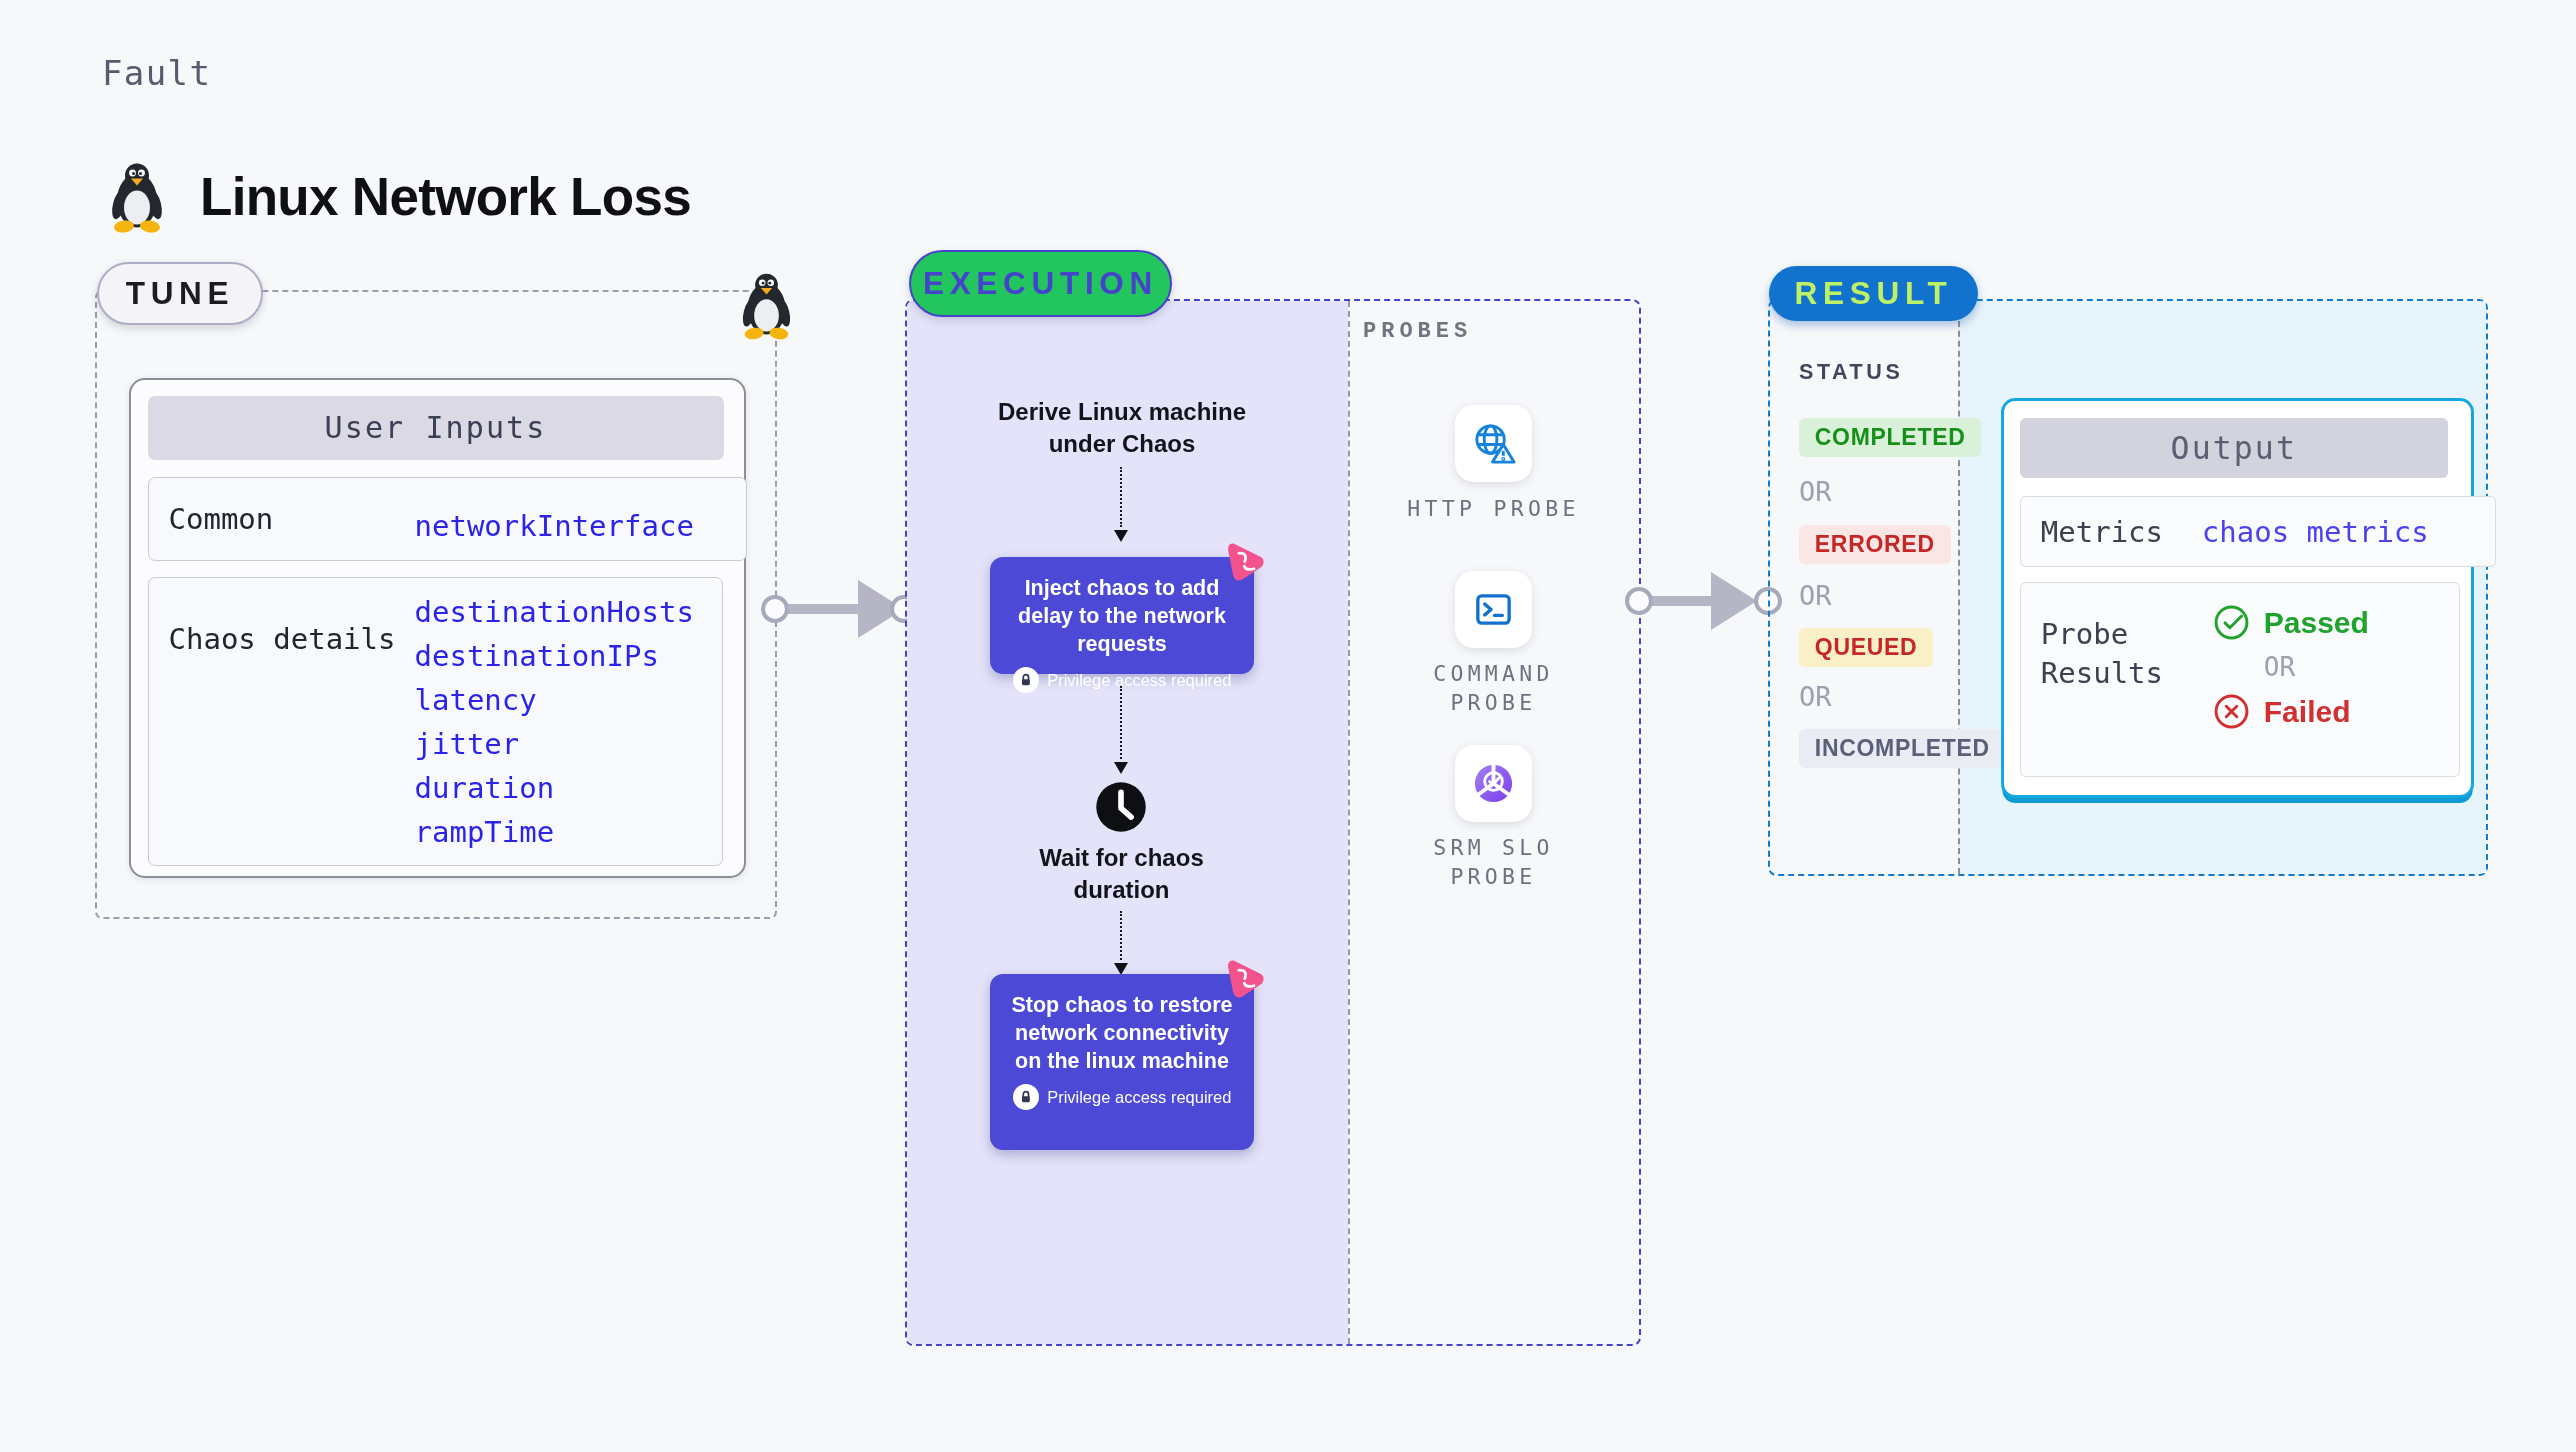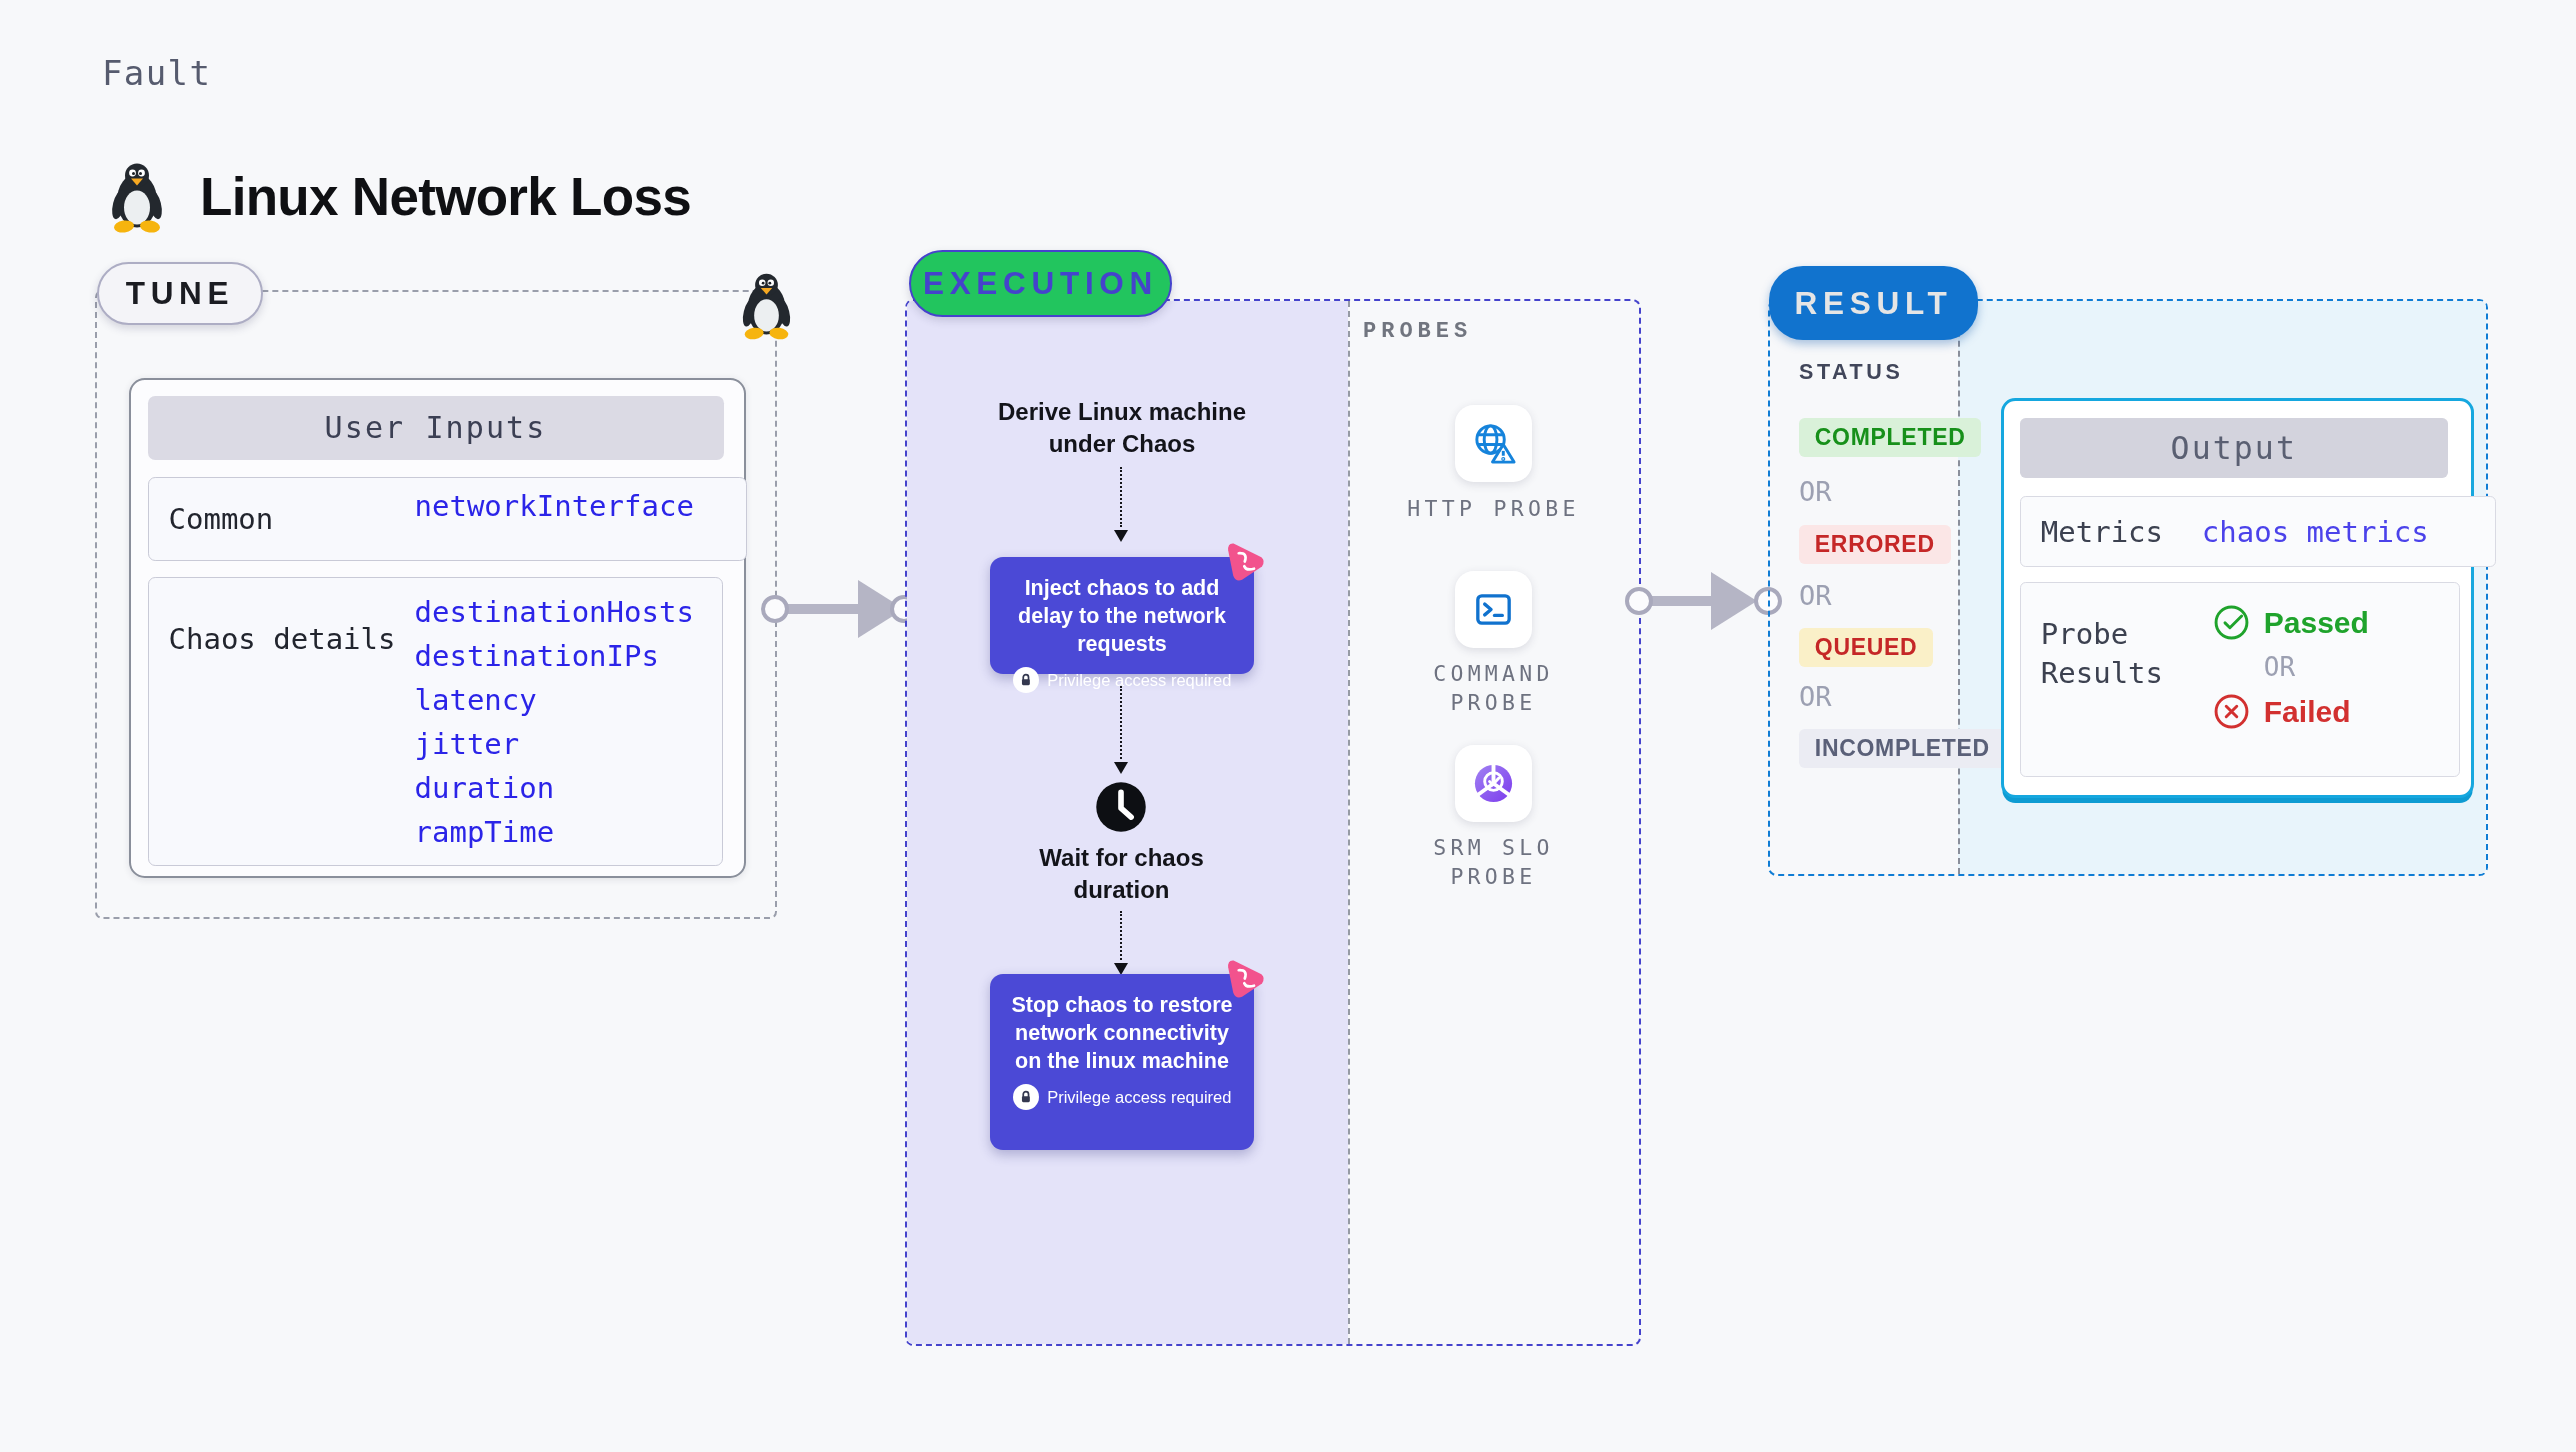--- a/index.html
+++ b/index.html
@@ -14,40 +14,40 @@
   .page-title{font-size:53px;font-weight:bold;color:#0F1013;letter-spacing:-0.7px;}
 
   
   .region-badge{position:absolute;display:flex;align-items:center;justify-content:center;
     font-weight:bold;font-size:31.5px;letter-spacing:5.7px;border-radius:34px;
     box-shadow:0 3.6px 8.6px rgba(50,50,90,.18);}
   .tune-badge{left:97px;top:262px;width:162px;height:59px;background:#F4F4F8;
     border:2.9px solid #ADADC4;color:#1B1C22;}
   .exec-badge{left:909px;top:250px;width:259px;height:63px;background:#22c55e;
     border:2.9px solid #4543CC;color:#4543CC;}
-  .result-badge{left:1769px;top:266px;width:209px;height:74px;background:#1173CE;
-    border:none;color:#e5e5e5;box-shadow:0 4.3px 10px rgba(16,90,170,.35);}
+  .result-badge{left:1769px;top:266px;width:209px;height:55px;background:#1173CE;
+    border:none;color:#bef264;box-shadow:0 4.3px 10px rgba(16,90,170,.35);}
 
   
   .tune-box{position:absolute;left:95px;top:290px;width:678px;height:625px;
     border:2.1px dashed #9A9EAB;border-radius:7.2px;}
   .tux-corner{position:absolute;left:738px;top:269px;width:57px;height:72px;}
 
   .ui-card{position:absolute;left:129px;top:378px;width:613px;height:496px;background:#FCFCFE;
     border:2.1px solid #8A8F9B;border-radius:15.8px;box-shadow:0 1.4px 7.2px rgba(40,40,60,.10);}
   .ui-header{position:absolute;left:16.5px;top:15.8px;width:576px;height:64px;background:#DBDAE4;
     border-radius:7.2px;display:flex;align-items:center;justify-content:center;
     font-size:30px;color:#3B3F53;letter-spacing:2.1px;}
   .ui-row{position:absolute;left:16.5px;width:573px;background:#F8F9FD;border:1.4px solid #C9CAD7;border-radius:7.2px;}
   .row-common{top:97px;height:82px;padding-left:24px;}
   .row-chaos{top:197px;height:287px;}
   .ui-label{position:absolute;left:20px;font-size:29px;color:#22252E;}
   .lbl-common{top:23.6px;}
   .lbl-chaos{top:44px;}
-  .val-common{position:absolute;left:266px;top:11px;font-size:29px;color:#2B24E8;}
+  .val-common{position:absolute;left:266px;top:31px;font-size:29px;color:#2B24E8;}
   .chaos-list{position:absolute;left:266px;top:11.5px;display:flex;flex-direction:column;}
   .chaos-list span{line-height:44px;font-size:29px;color:#2B24E8;}
 
   
   .conn-bar{position:absolute;height:10px;background:#B5B5C5;}
   .conn-head{position:absolute;width:0;height:0;border-top:29px solid transparent;
     border-bottom:29px solid transparent;border-left:46px solid #B5B5C5;}
   .ring{position:absolute;width:20px;height:20px;border:4.3px solid #A9A9BC;background:#FBFBFD;border-radius:50%;}
   .a1-bar{left:775px;top:604px;width:85px;}
   .a1-head{left:858px;top:580px;}

